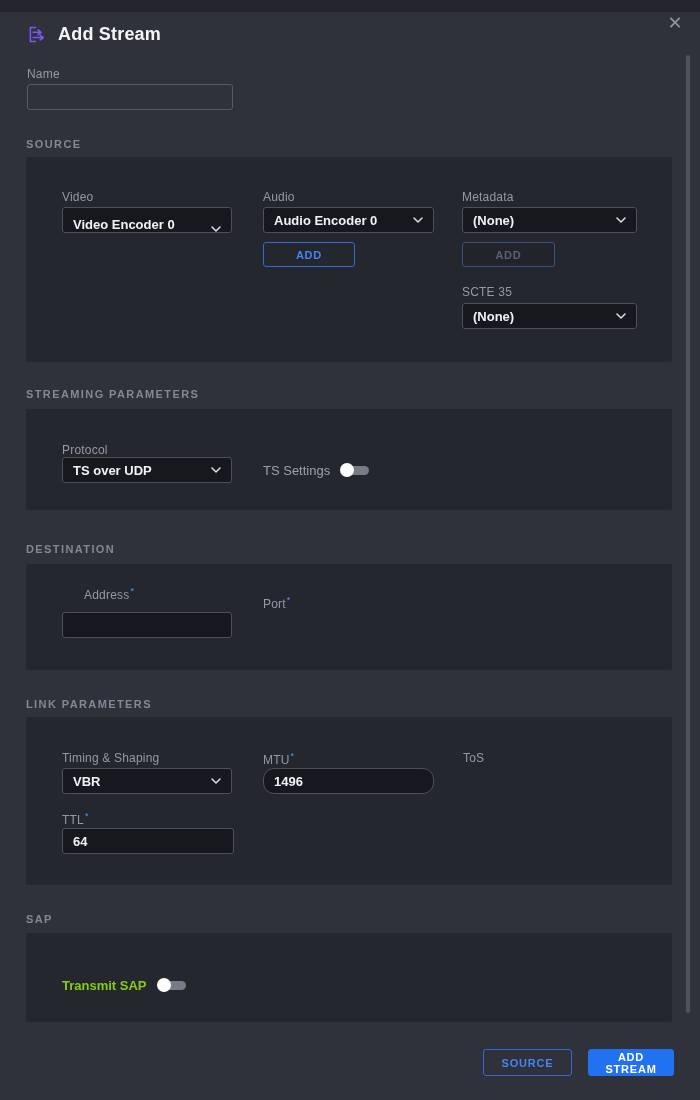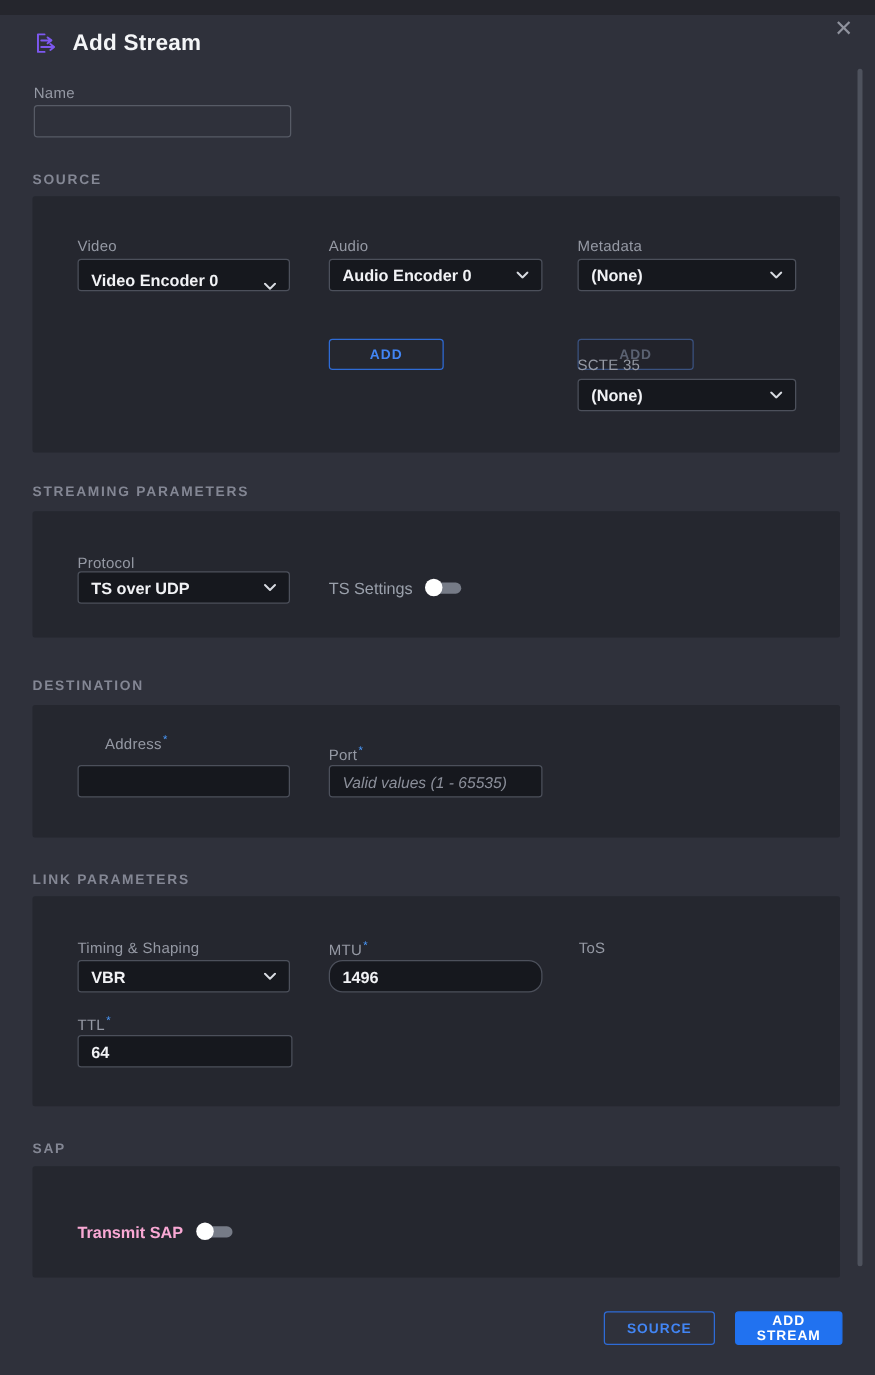--- a/index.html
+++ b/index.html
@@ -32,26 +32,26 @@
 
   .select{position:absolute;height:26px;box-sizing:border-box;background:#16181e;
     border:1px solid #4c505b;border-radius:3px;display:flex;align-items:center;
     justify-content:space-between;padding:0 10px;cursor:pointer;}
   .sel-val{font-size:13px;font-weight:700;color:#f1f2f5;white-space:nowrap;}
   .chev{flex:0 0 auto;margin-left:6px;}
 
   .add-btn{position:absolute;height:25px;box-sizing:border-box;background:transparent;
     border:1px solid #2e6bd6;border-radius:3px;color:#4285f4;
     font-size:11px;font-weight:700;letter-spacing:.8px;cursor:pointer;
-    display:flex;align-items:center;justify-content:center;font-family:inherit;margin-top:29px;}
+    display:flex;align-items:center;justify-content:center;font-family:inherit;}
   .add-btn.disabled{border-color:#3a5280;color:#5a6171;cursor:default;background:rgba(0,0,0,.08);}
 
   .toggle-row{position:absolute;height:26px;display:flex;align-items:center;gap:10px;}
   .toggle-row .tlabel{font-size:13px;color:#9aa0ab;font-weight:400;white-space:nowrap;}
-  .toggle-row .tlabel.bright{color:#f9a8d4;font-weight:700;}
+  .toggle-row .tlabel.bright{color:#84cc16;font-weight:700;}
   .toggle{position:relative;width:30px;height:14px;cursor:pointer;flex:0 0 auto;}
   .toggle::before{content:"";position:absolute;left:6px;top:3px;width:23px;height:9px;
     background:#767b87;border-radius:5px;}
   .toggle::after{content:"";position:absolute;left:0;top:0;width:14px;height:14px;
     background:#ffffff;border-radius:50%;}
 
   
   #lb-name{left:27px;top:67px;}
   #in-name{left:27px;top:84px;width:206px;}
 
@@ -179,21 +179,20 @@
 
 <div class="heading" id="h-dest">DESTINATION</div>
 <div class="panel" id="p-dest">
   <div class="lbl" id="lb-address">
     <span>Address</span><sup class="req">*</sup>
   </div>
   <div class="lbl" id="lb-port">
     <span>Port</span><sup class="req">*</sup>
   </div>
   <input class="tin" id="in-address" value="" style="">
-  <input class="tin" id="in-port" placeholder="Valid values (1 - 65535)" style="">
 </div>
 
 <div class="heading" id="h-link">LINK PARAMETERS</div>
 <div class="panel" id="p-link">
   <div class="lbl" id="lb-timing">Timing &amp; Shaping</div>
   <div class="lbl" id="lb-mtu">
     <span>MTU</span><sup class="req">*</sup>
   </div>
   <div class="lbl" id="lb-tos">ToS</div>
 

